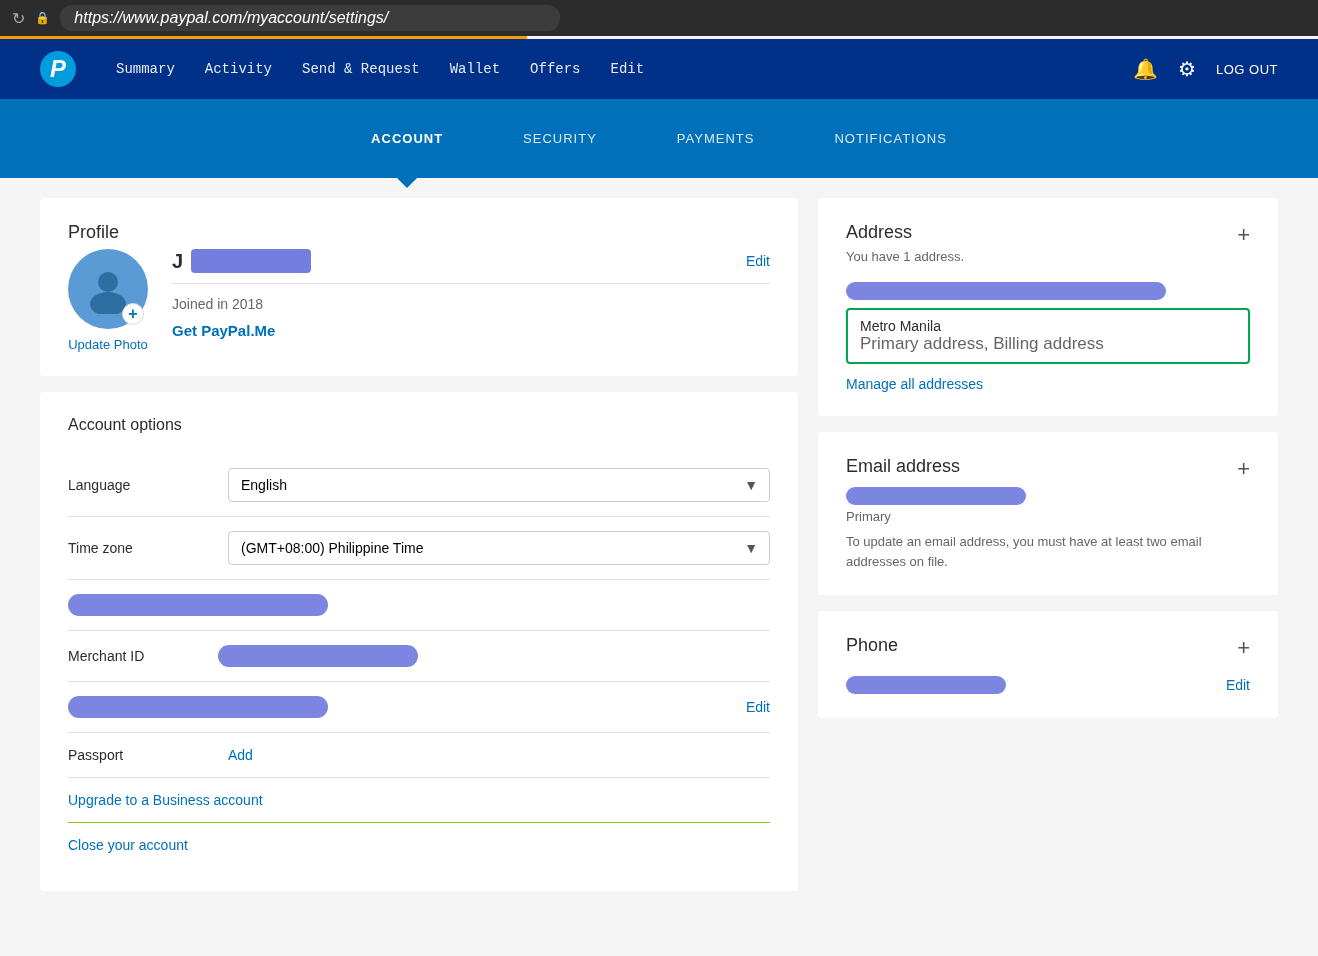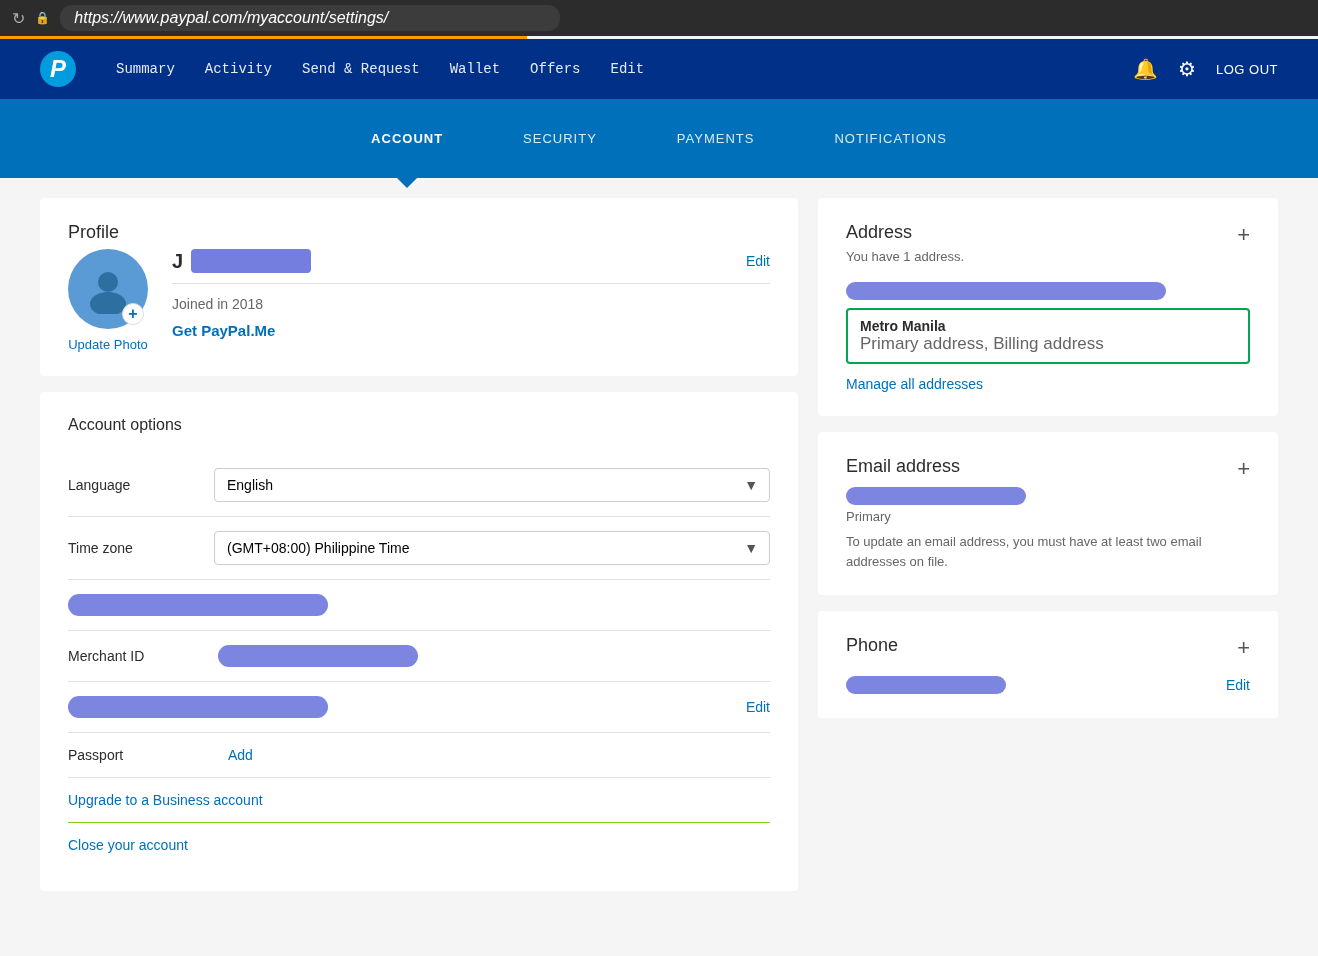--- a/index.html
+++ b/index.html
@@ -260,21 +260,21 @@
     .account-options-title {
       font-size: 16px;
       color: #2c2c2c;
       margin-bottom: 20px;
     }
     .option-row {
       display: flex;
       align-items: center;
       padding: 14px 0;
       border-bottom: 1px solid #e0e0e0;
-      gap: 6px;
+      gap: 20px;
     }
     .option-label {
       width: 140px;
       color: #2c2c2c;
       font-size: 14px;
       flex-shrink: 0;
     }
     .select-wrap {
       flex: 1;
       position: relative;
@@ -389,21 +389,21 @@
     }
     .address-selected {
       border: 2px solid #00a650;
       border-radius: 4px;
       padding: 8px 12px;
       margin-bottom: 12px;
     }
     .address-city {
       font-size: 14px;
       color: #2c2c2c;
-      font-weight: 700;
+      font-weight: 400;
     }
     .address-type {
       color: #666;
       font-size: 17px;
     }
     .manage-link {
       color: #0070ba;
       font-size: 14px;
       cursor: pointer;
       text-decoration: none;

